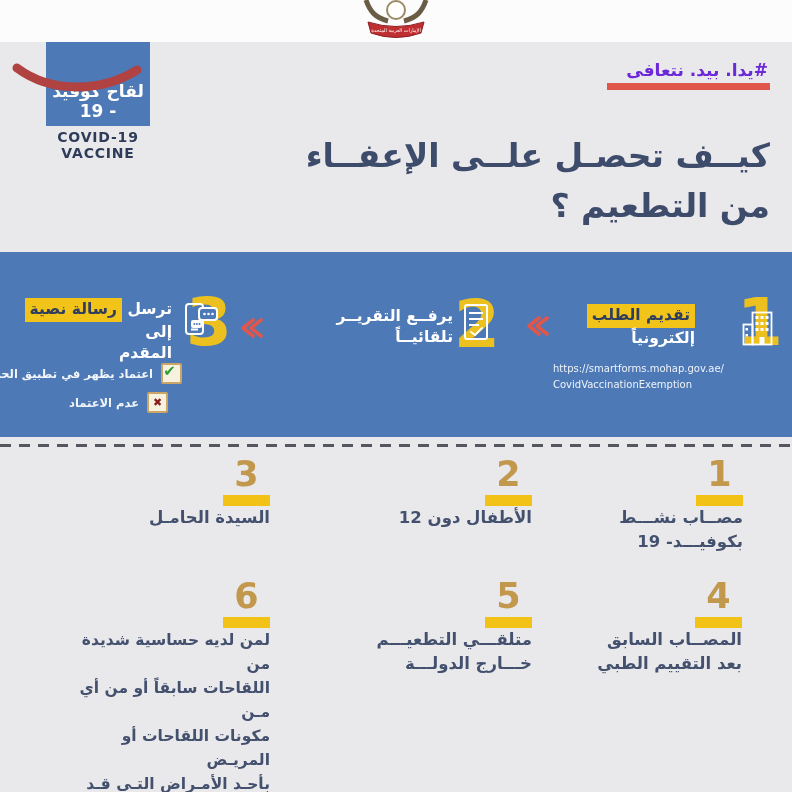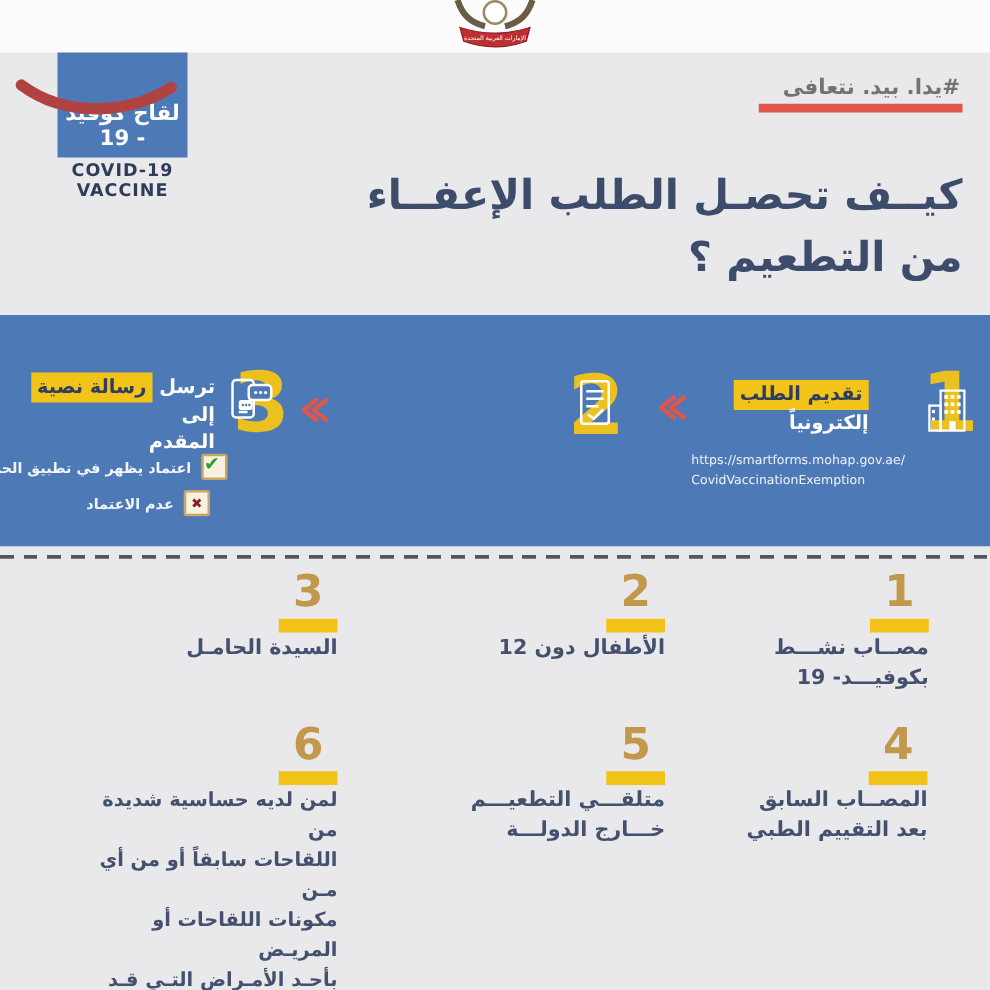--- a/index.html
+++ b/index.html
@@ -11,21 +11,21 @@
   .top-strip{position:absolute;top:0;left:0;width:792px;height:42px;background:#fcfcfd;}
   .emblem{position:absolute;top:0;left:50%;margin-left:-38px;}
   
   .logo-square{position:absolute;left:46px;top:42px;width:104px;height:84px;background:#4d7ab7;}
   .logo-ar{position:absolute;left:0;right:0;bottom:5px;text-align:center;color:#ffffff;
     font-weight:bold;font-size:17px;direction:rtl;}
   .swoosh{position:absolute;left:10px;top:56px;}
   .logo-en{position:absolute;left:42px;top:129px;width:112px;text-align:center;
     color:#2f3c59;font-size:14px;font-weight:bold;letter-spacing:.8px;}
   
-  .hashtag{position:absolute;top:60px;right:24px;direction:rtl;color:#737373;
+  .hashtag{position:absolute;top:60px;right:24px;direction:rtl;color:#6d28d9;
     font-size:17px;font-weight:bold;z-index:2;}
   .hashtag-bar{position:absolute;top:83px;right:22px;width:163px;height:7px;background:#e0564b;z-index:1;}
   
   .title{position:absolute;top:131px;right:22px;text-align:right;direction:rtl;
     color:#3e4c6b;font-weight:bold;font-size:33px;line-height:50px;}
   
   .band{position:absolute;top:252px;left:0;width:792px;height:185px;background:#4d7ab7;}
   .step-num{position:absolute;font-size:66px;font-weight:bold;color:#ecc01e;line-height:1;}
   .n1{right:9px;top:38px;}
   .n2{right:292px;top:40px;}
@@ -91,21 +91,21 @@
   </div>
   <svg class="swoosh" width="134" height="44" viewBox="0 0 134 44">
     <path d="M7,12 C42,38 92,36 127,14" stroke="#b04341" stroke-width="9" fill="none" stroke-linecap="round"></path>
   </svg>
   <div class="logo-en">COVID-19 VACCINE</div>
 
   <div class="hashtag-bar"></div>
   <div class="hashtag">#يدا. بيد. نتعافى</div>
 
   <div class="title">
-    <div>كيــف تحصـل الطلب الإعفــاء</div>
+    <div>كيــف تحصـل علــى الإعفــاء</div>
     <div>من التطعيم ؟</div>
   </div>
 
   <div class="band">
 
     <div class="step-num n1">1</div>
     <svg class="icon icon1" width="40" height="38" viewBox="0 0 40 38">
       <rect x="14.5" y="2.5" width="19" height="32" fill="none" stroke="#ffffff" stroke-width="1.8"></rect>
       <rect x="5.5" y="14.5" width="9" height="20" fill="none" stroke="#ffffff" stroke-width="1.8"></rect>
       <rect x="17.5" y="6" width="3" height="3" fill="#ffffff"></rect>
@@ -136,20 +136,21 @@
 
     <div class="step-num n2">2</div>
     <svg class="icon icon2" width="36" height="42" viewBox="0 0 36 42">
       <rect x="7" y="3" width="22" height="34" rx="2" fill="none" stroke="#ffffff" stroke-width="2"></rect>
       <line x1="11" y1="11" x2="25" y2="11" stroke="#ffffff" stroke-width="2"></line>
       <line x1="11" y1="17" x2="25" y2="17" stroke="#ffffff" stroke-width="2"></line>
       <line x1="11" y1="23" x2="21" y2="23" stroke="#ffffff" stroke-width="2"></line>
       <path d="M13,30 L17,33 L24,26" stroke="#ffffff" stroke-width="2" fill="none" stroke-linecap="round" stroke-linejoin="round"></path>
     </svg>
     <div class="step-text t2">
+      <div>يرفــع التقريــر تلقائيــاً</div>
     </div>
 
     <svg class="chev c2" width="24" height="20" viewBox="0 0 24 20">
       <path d="M14,2 L4,10 L14,18" stroke="#e0564b" stroke-width="3.6" fill="none" stroke-linecap="round" stroke-linejoin="round"></path>
       <path d="M22,2 L12,10 L22,18" stroke="#e0564b" stroke-width="3.6" fill="none" stroke-linecap="round" stroke-linejoin="round"></path>
     </svg>
 
     <div class="step-num n3">3</div>
     <svg class="icon icon3" width="44" height="40" viewBox="0 0 44 40">
       <rect x="8" y="4" width="17" height="30" rx="3" fill="none" stroke="#ffffff" stroke-width="2"></rect>

